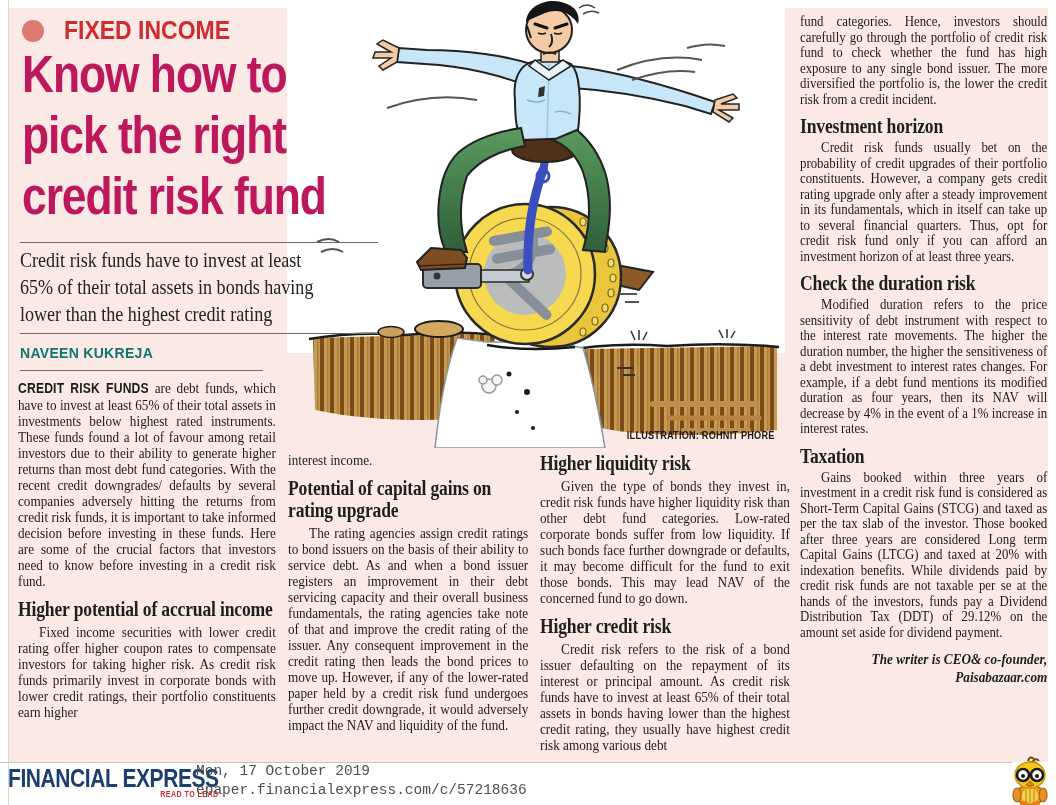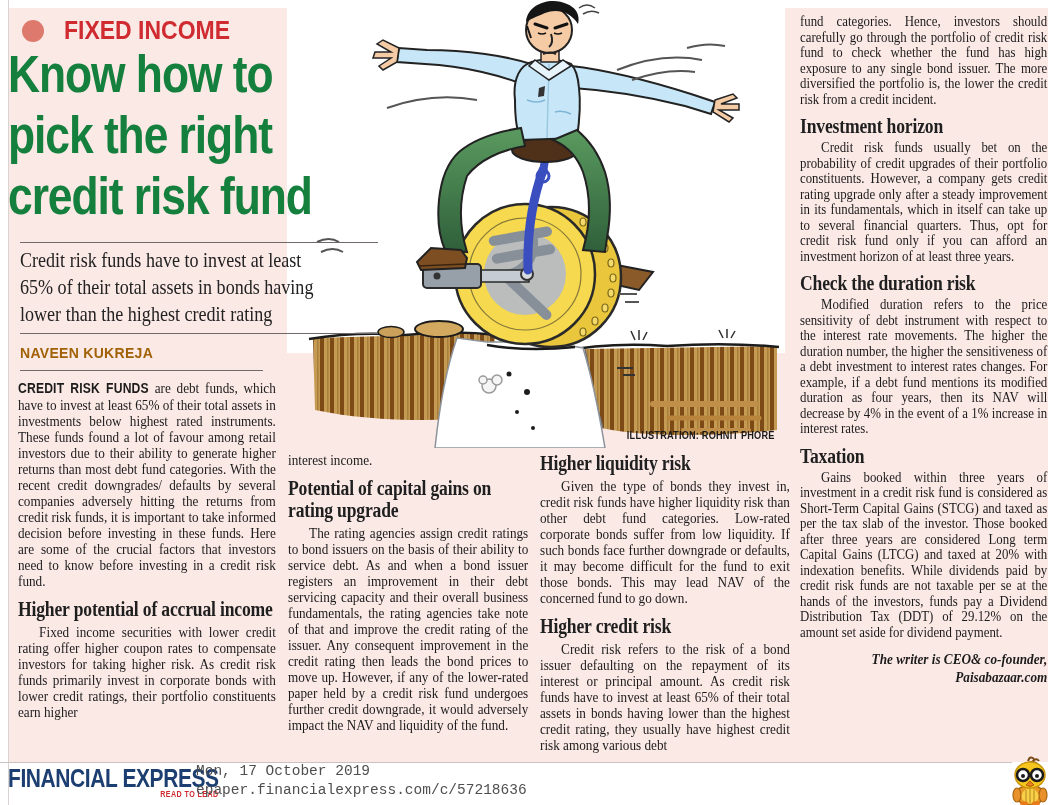--- a/index.html
+++ b/index.html
@@ -8,31 +8,31 @@
   .pink{position:absolute;left:8px;top:8px;width:1040px;height:754px;background:#fbe9e6;}
   .edge-line{position:absolute;left:8px;top:0;width:1px;height:805px;background:#d9d3d2;}
   .illus{position:absolute;left:287px;top:0;width:498px;height:353px;background:#ffffff;text-align:center;}
   .illus svg{display:block;}
   .caption{position:absolute;right:10px;top:430px;font-family:"Liberation Sans",sans-serif;font-weight:700;
            font-size:10px;color:#1a1a1a;letter-spacing:.2px;transform:scaleX(.92);transform-origin:right top;}
   .kicker{position:absolute;left:22px;top:16px;display:flex;align-items:center;gap:20px;}
   .kicker .dot{width:22px;height:22px;border-radius:50%;background:#dd7a6d;flex:none;}
   .kicker .lbl{font-family:"Liberation Sans",sans-serif;font-weight:700;font-size:25px;color:#cf2b31;
                transform:scaleX(.92);transform-origin:left center;white-space:nowrap;}
-  .headline{position:absolute;left:8px;top:44px;color:#15803d;font-family:"Liberation Sans",sans-serif;
+  .headline{position:absolute;left:22px;top:44px;color:#be185d;font-family:"Liberation Sans",sans-serif;
             font-weight:700;font-size:51px;letter-spacing:-1.2px;}
   .headline div{line-height:61px;transform:scaleX(.87);transform-origin:left center;white-space:nowrap;}
   .rule{position:absolute;height:1px;background:#6f6a68;}
   .rule.r1{left:20px;top:242px;width:358px;}
   .rule.r2{left:20px;top:333px;width:358px;}
   .rule.r3{left:20px;top:370px;width:243px;}
   .standfirst{position:absolute;left:20px;top:247px;font-weight:400;font-size:21px;color:#222;}
   .standfirst div{line-height:27px;transform:scaleX(.86);transform-origin:left center;white-space:nowrap;}
   .byline{position:absolute;left:20px;top:345px;font-family:"Liberation Sans",sans-serif;font-weight:700;
-          font-size:14px;color:#a16207;letter-spacing:.3px;}
+          font-size:14px;color:#0f766e;letter-spacing:.3px;}
   .col{position:absolute;font-size:15px;line-height:16px;color:#1b1b1b;text-align:justify;
        transform:scaleX(.88);transform-origin:top left;}
   .col p{margin:0 0 2px 0;}
   .col p.ind{text-indent:24px;}
   .col h3{font-size:20px;line-height:22px;font-weight:700;margin:9px 0 4px 0;text-align:left;letter-spacing:-.2px;color:#1f1f1f;}
   .col1{left:18px;top:380px;width:293px;}
   .col2{left:288px;top:452px;width:273px;}
   .col3{left:540px;top:452px;width:284px;}
   .col4{left:800px;top:14px;width:281px;line-height:15.5px;font-size:14.6px;}
   .col4 h3{margin:8px 0 3px 0;}

